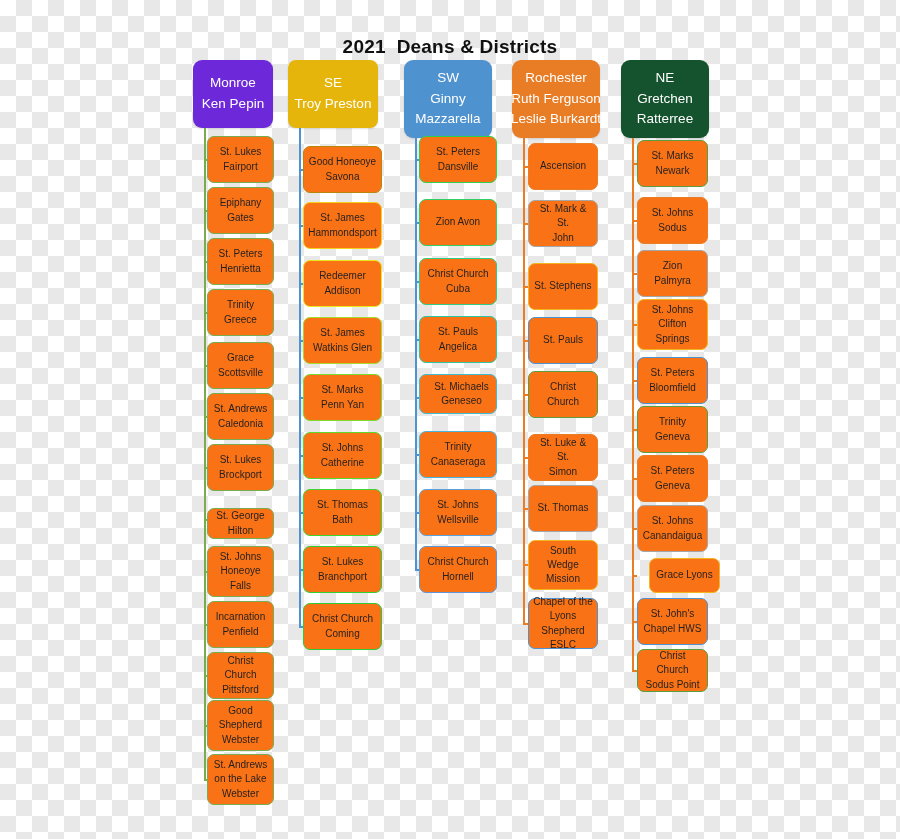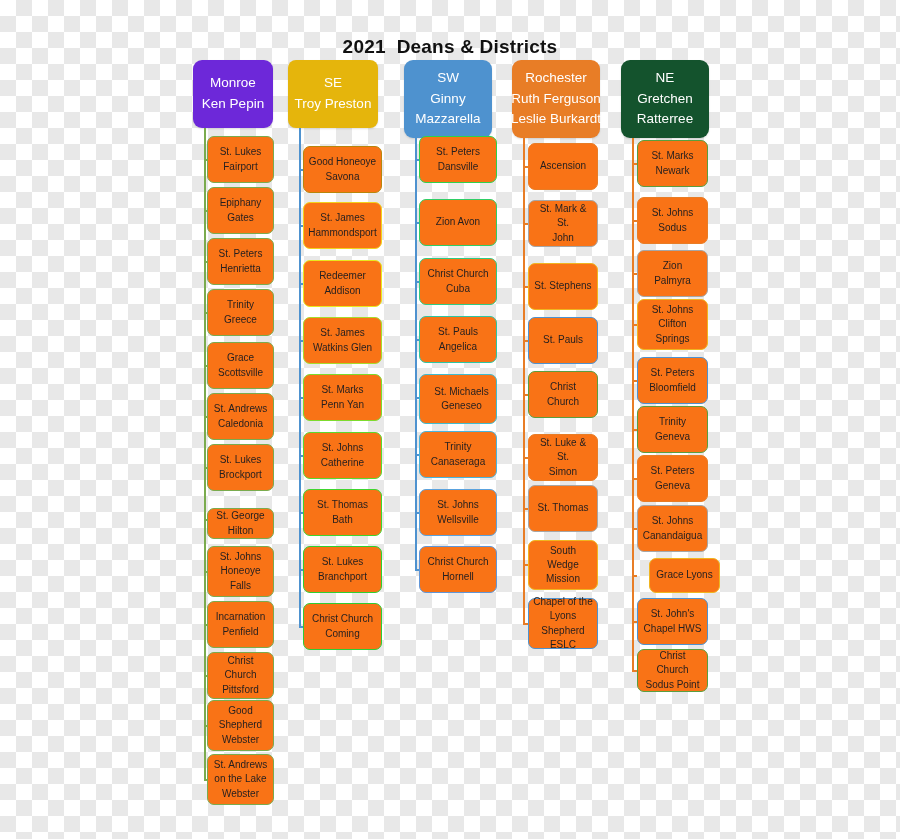--- a/index.html
+++ b/index.html
@@ -158,21 +158,21 @@
 Dansville</div>
         <div class="stub" style="left: 11px; top: 161.5px; width: 4px; background: rgb(78, 146, 207);"></div>
         <div class="node" style="left: 15px; top: 139px; width: 78px; height: 47px; border-color: rgb(47, 206, 102);">Zion Avon</div>
         <div class="stub" style="left: 11px; top: 220.5px; width: 4px; background: rgb(78, 146, 207);"></div>
         <div class="node" style="left: 15px; top: 198px; width: 78px; height: 47px; border-color: rgb(47, 203, 133);">Christ  Church
 Cuba</div>
         <div class="stub" style="left: 11px; top: 278.5px; width: 4px; background: rgb(78, 146, 207);"></div>
         <div class="node" style="left: 15px; top: 256px; width: 78px; height: 47px; border-color: rgb(44, 198, 163);">St. Pauls
 Angelica</div>
         <div class="stub" style="left: 11px; top: 336.5px; width: 4px; background: rgb(78, 146, 207);"></div>
-        <div class="node" style="left: 15px; top: 314px; width: 78px; height: 50px; border-color: rgb(63, 188, 208); padding-left: 11px;">St. Michaels
+        <div class="node" style="left: 15px; top: 314px; width: 78px; height: 40px; border-color: rgb(63, 188, 208); padding-left: 11px;">St. Michaels
 Geneseo</div>
         <div class="stub" style="left: 11px; top: 393.5px; width: 4px; background: rgb(78, 146, 207);"></div>
         <div class="node" style="left: 15px; top: 371px; width: 78px; height: 47px; border-color: rgb(73, 180, 221);">Trinity
 Canaseraga</div>
         <div class="stub" style="left: 11px; top: 451.5px; width: 4px; background: rgb(78, 146, 207);"></div>
         <div class="node" style="left: 15px; top: 429px; width: 78px; height: 47px; border-color: rgb(90, 162, 222);">St. Johns
 Wellsville</div>
         <div class="stub" style="left: 11px; top: 508.5px; width: 4px; background: rgb(78, 146, 207);"></div>
         <div class="node" style="left: 15px; top: 486px; width: 78px; height: 47px; border-color: rgb(96, 150, 216);">Christ  Church
 Hornell</div>

